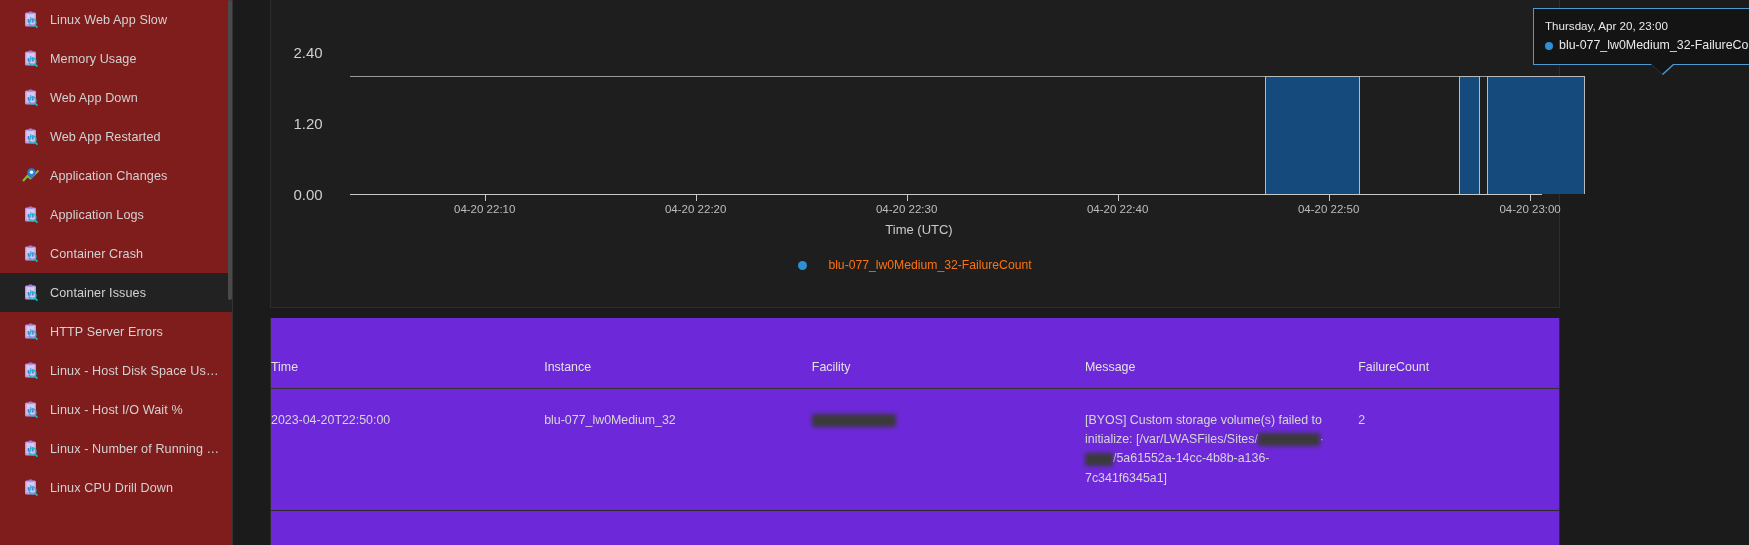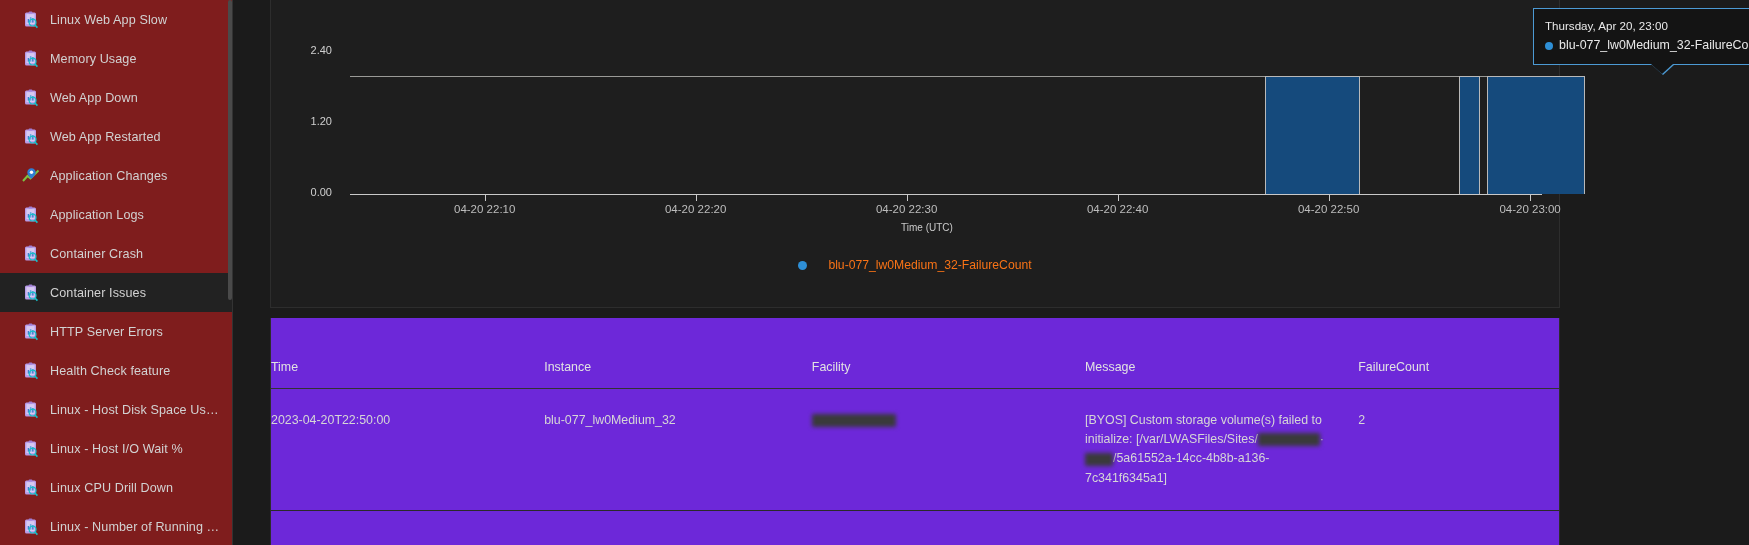--- a/index.html
+++ b/index.html
@@ -117,39 +117,39 @@
   .xlabel {
     position: absolute;
     top: 263px;
     font-size: 11.5px;
     color: #bdbdbd;
     transform: translateX(-50%);
     white-space: nowrap;
   }
   .ylabel {
     position: absolute;
-    font-size: 11px;
+    font-size: 15px;
     color: #cfcfcf;
-    text-align: right;
+    text-align: center;
     width: 48px;
     white-space: nowrap;
   }
   .gridline {
     position: absolute;
     left: 79px;
     width: 1192px;
     height: 1px;
     background: #9a9a97;
   }
   #axis-title {
     position: absolute;
     top: 282px;
-    left: 12px; width: 100%;
+    left: 4px; width: 100%;
     text-align: center;
-    font-size: 10px;
+    font-size: 13px;
     color: #cacaca;
   }
   #legend {
     position: absolute;
     top: 318px;
     left: 0; width: 100%;
     display: flex;
     justify-content: center;
     align-items: center;
     gap: 21px;
@@ -375,33 +375,20 @@
           <span class="side-icon"><svg width="18" height="18" viewBox="0 0 18 18">
               <rect x="3" y="1.5" width="11" height="14" rx="1.5" fill="#b99ce8"></rect>
               <rect x="4.4" y="3.1" width="8.2" height="10" fill="#d8c9f2"></rect>
               <rect x="6.6" y="0.6" width="3.8" height="2" rx="0.9" fill="#9f7fd6"></rect>
               <rect x="5.7" y="8" width="1.5" height="3.6" fill="#3f7fd0"></rect>
               <rect x="7.9" y="6.1" width="1.5" height="5.5" fill="#5fa8e0"></rect>
               <rect x="10.1" y="7.2" width="1.5" height="4.4" fill="#3f7fd0"></rect>
               <circle cx="10.6" cy="11.6" r="3.4" fill="none" stroke="#15c0c8" stroke-width="1.2"></circle>
               <line x1="12.9" y1="14" x2="15.4" y2="16.6" stroke="#15c0c8" stroke-width="1.6"></line>
             </svg></span>
-          <span class="side-label">Health Check feature</span>
-        </div>
-        <div class="side-item">
-          <span class="side-icon"><svg width="18" height="18" viewBox="0 0 18 18">
-              <rect x="3" y="1.5" width="11" height="14" rx="1.5" fill="#b99ce8"></rect>
-              <rect x="4.4" y="3.1" width="8.2" height="10" fill="#d8c9f2"></rect>
-              <rect x="6.6" y="0.6" width="3.8" height="2" rx="0.9" fill="#9f7fd6"></rect>
-              <rect x="5.7" y="8" width="1.5" height="3.6" fill="#3f7fd0"></rect>
-              <rect x="7.9" y="6.1" width="1.5" height="5.5" fill="#5fa8e0"></rect>
-              <rect x="10.1" y="7.2" width="1.5" height="4.4" fill="#3f7fd0"></rect>
-              <circle cx="10.6" cy="11.6" r="3.4" fill="none" stroke="#15c0c8" stroke-width="1.2"></circle>
-              <line x1="12.9" y1="14" x2="15.4" y2="16.6" stroke="#15c0c8" stroke-width="1.6"></line>
-            </svg></span>
           <span class="side-label">Linux - Host Disk Space Usage</span>
         </div>
         <div class="side-item">
           <span class="side-icon"><svg width="18" height="18" viewBox="0 0 18 18">
               <rect x="3" y="1.5" width="11" height="14" rx="1.5" fill="#b99ce8"></rect>
               <rect x="4.4" y="3.1" width="8.2" height="10" fill="#d8c9f2"></rect>
               <rect x="6.6" y="0.6" width="3.8" height="2" rx="0.9" fill="#9f7fd6"></rect>
               <rect x="5.7" y="8" width="1.5" height="3.6" fill="#3f7fd0"></rect>
               <rect x="7.9" y="6.1" width="1.5" height="5.5" fill="#5fa8e0"></rect>
               <rect x="10.1" y="7.2" width="1.5" height="4.4" fill="#3f7fd0"></rect>
@@ -414,34 +401,34 @@
           <span class="side-icon"><svg width="18" height="18" viewBox="0 0 18 18">
               <rect x="3" y="1.5" width="11" height="14" rx="1.5" fill="#b99ce8"></rect>
               <rect x="4.4" y="3.1" width="8.2" height="10" fill="#d8c9f2"></rect>
               <rect x="6.6" y="0.6" width="3.8" height="2" rx="0.9" fill="#9f7fd6"></rect>
               <rect x="5.7" y="8" width="1.5" height="3.6" fill="#3f7fd0"></rect>
               <rect x="7.9" y="6.1" width="1.5" height="5.5" fill="#5fa8e0"></rect>
               <rect x="10.1" y="7.2" width="1.5" height="4.4" fill="#3f7fd0"></rect>
               <circle cx="10.6" cy="11.6" r="3.4" fill="none" stroke="#15c0c8" stroke-width="1.2"></circle>
               <line x1="12.9" y1="14" x2="15.4" y2="16.6" stroke="#15c0c8" stroke-width="1.6"></line>
             </svg></span>
+          <span class="side-label">Linux - Number of Running C...</span>
+        </div>
+        <div class="side-item">
+          <span class="side-icon"><svg width="18" height="18" viewBox="0 0 18 18">
+              <rect x="3" y="1.5" width="11" height="14" rx="1.5" fill="#b99ce8"></rect>
+              <rect x="4.4" y="3.1" width="8.2" height="10" fill="#d8c9f2"></rect>
+              <rect x="6.6" y="0.6" width="3.8" height="2" rx="0.9" fill="#9f7fd6"></rect>
+              <rect x="5.7" y="8" width="1.5" height="3.6" fill="#3f7fd0"></rect>
+              <rect x="7.9" y="6.1" width="1.5" height="5.5" fill="#5fa8e0"></rect>
+              <rect x="10.1" y="7.2" width="1.5" height="4.4" fill="#3f7fd0"></rect>
+              <circle cx="10.6" cy="11.6" r="3.4" fill="none" stroke="#15c0c8" stroke-width="1.2"></circle>
+              <line x1="12.9" y1="14" x2="15.4" y2="16.6" stroke="#15c0c8" stroke-width="1.6"></line>
+            </svg></span>
           <span class="side-label">Linux CPU Drill Down</span>
-        </div>
-        <div class="side-item">
-          <span class="side-icon"><svg width="18" height="18" viewBox="0 0 18 18">
-              <rect x="3" y="1.5" width="11" height="14" rx="1.5" fill="#b99ce8"></rect>
-              <rect x="4.4" y="3.1" width="8.2" height="10" fill="#d8c9f2"></rect>
-              <rect x="6.6" y="0.6" width="3.8" height="2" rx="0.9" fill="#9f7fd6"></rect>
-              <rect x="5.7" y="8" width="1.5" height="3.6" fill="#3f7fd0"></rect>
-              <rect x="7.9" y="6.1" width="1.5" height="5.5" fill="#5fa8e0"></rect>
-              <rect x="10.1" y="7.2" width="1.5" height="4.4" fill="#3f7fd0"></rect>
-              <circle cx="10.6" cy="11.6" r="3.4" fill="none" stroke="#15c0c8" stroke-width="1.2"></circle>
-              <line x1="12.9" y1="14" x2="15.4" y2="16.6" stroke="#15c0c8" stroke-width="1.6"></line>
-            </svg></span>
-          <span class="side-label">Linux - Number of Running C...</span>
         </div>
       </div>
     <div id="sidebar-scroll">
       <div class="thumb"></div>
     </div>
   </div>
 
   <div id="main">
 
     <div id="chart-panel">

